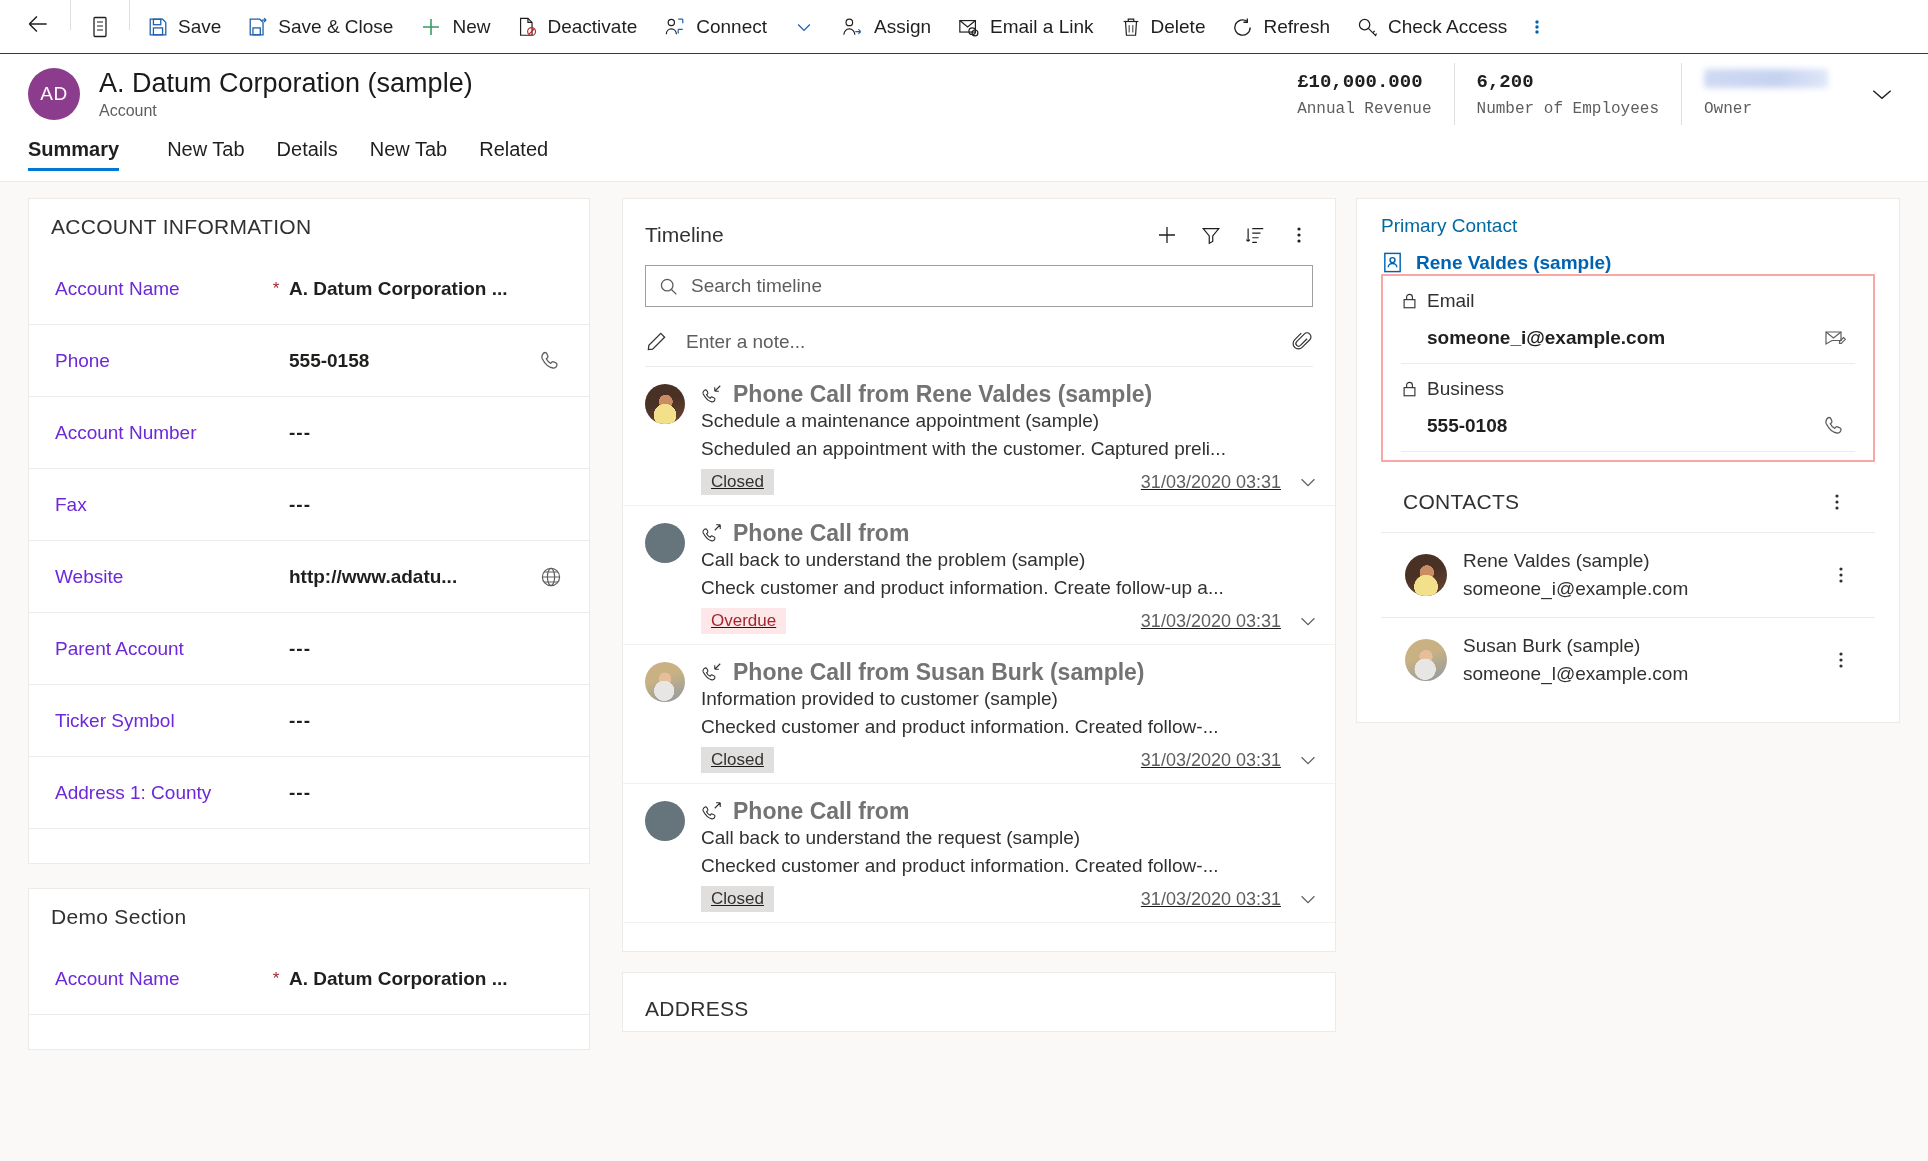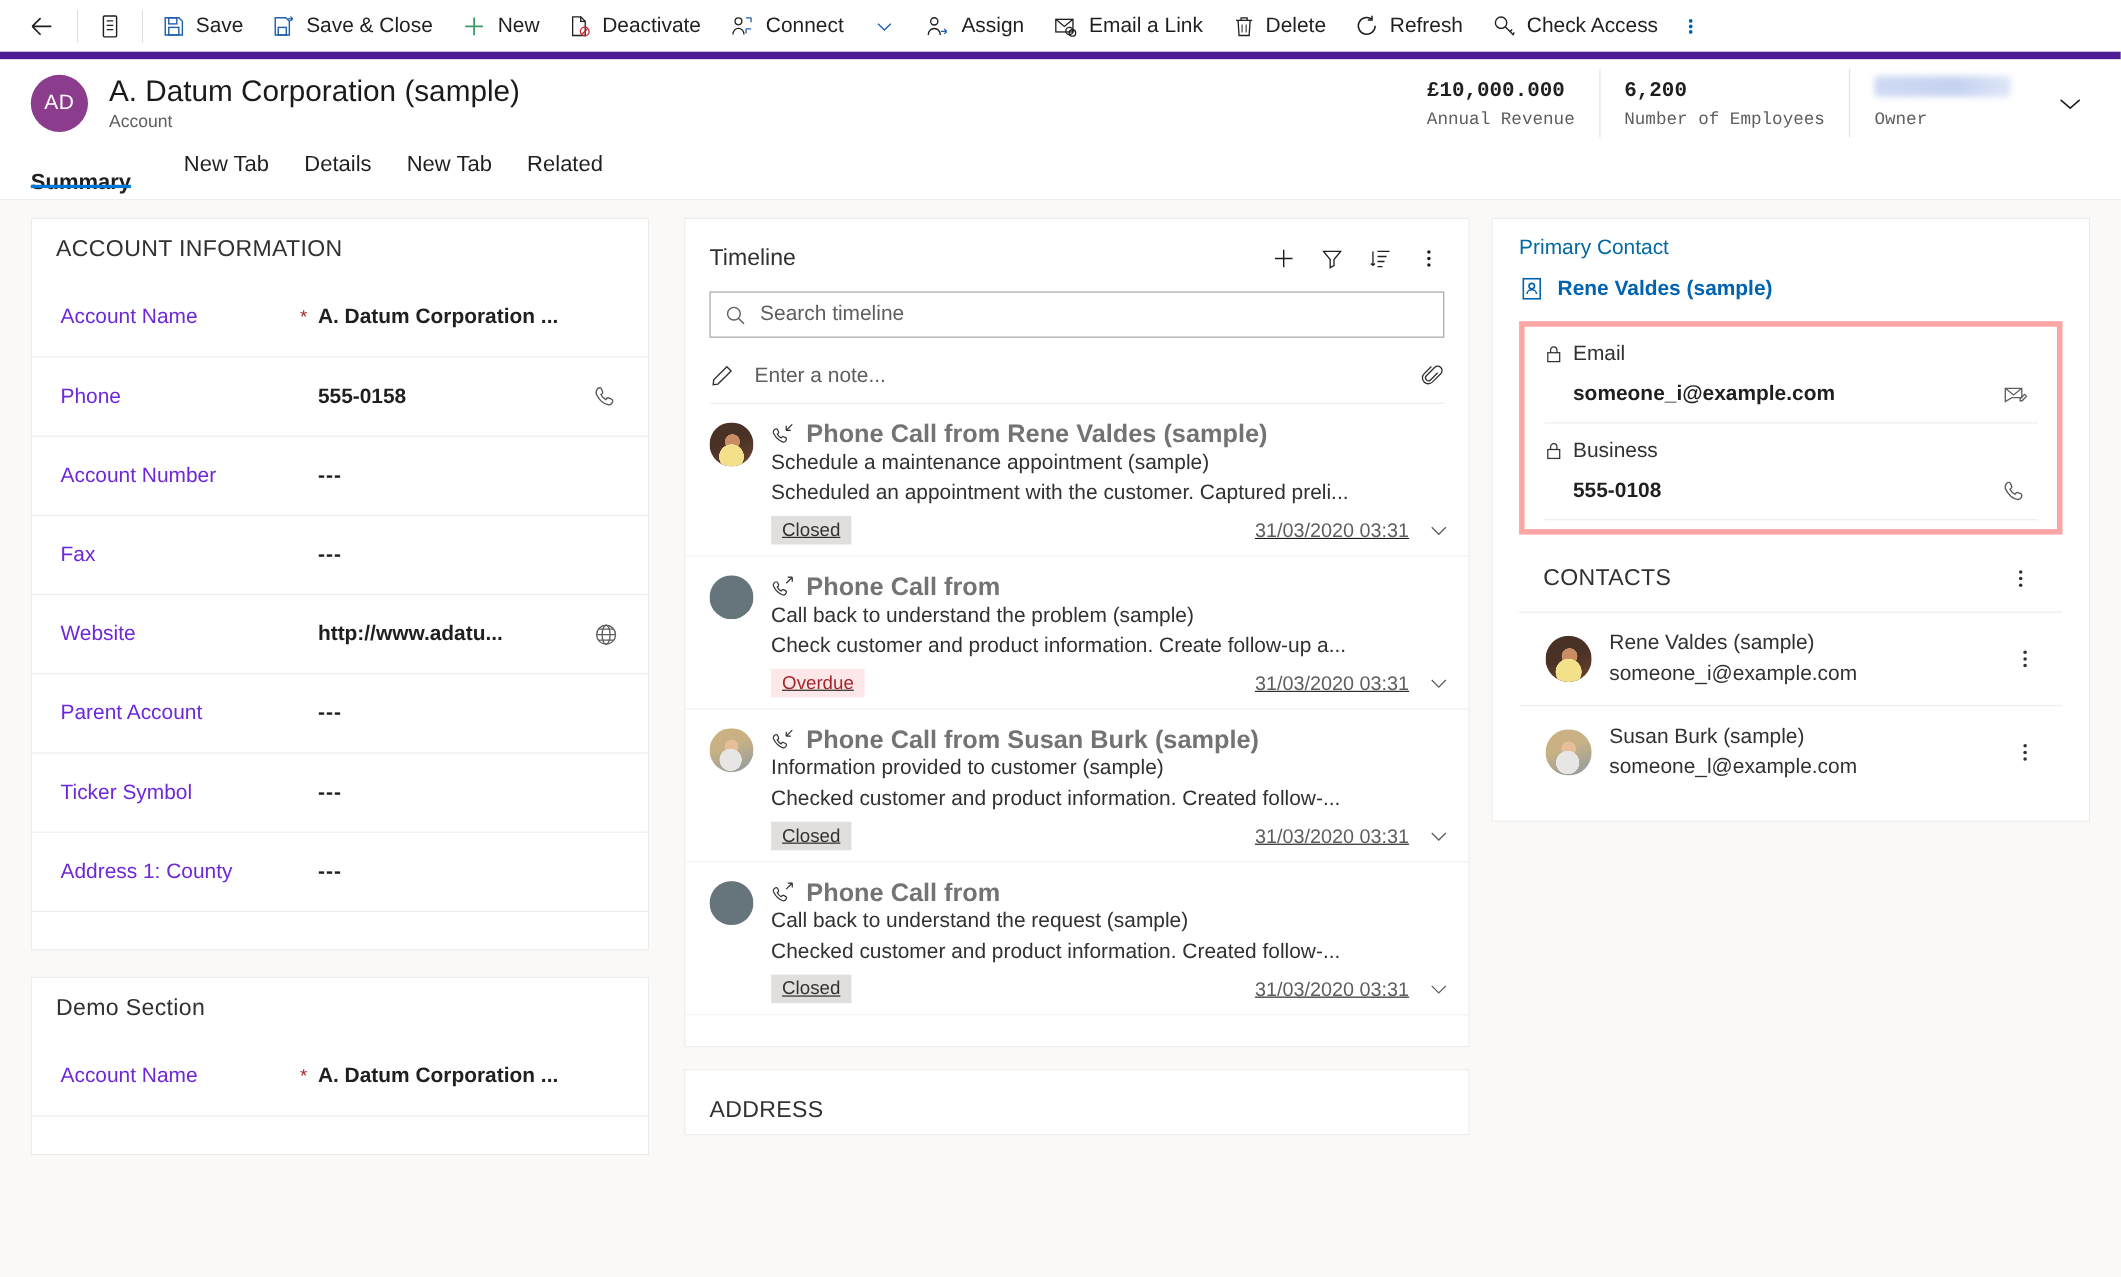--- a/index.html
+++ b/index.html
@@ -8,23 +8,22 @@
     font-family: "Liberation Sans", sans-serif;
     background: #ffffff;
     color: #1b1a19;
     overflow: hidden;
   }
 
   
   .commandbar {
     height: 54px;
     display: flex;
-    align-items: center;
     background: #ffffff;
-    border-bottom: 7px solid #4c1d95;
+    border-bottom: 1px solid #4c1d95;
     padding-left: 14px;
   }
   .cb-btn {
     display: flex; align-items: center;
     gap: 9px;
     height: 54px;
     padding: 0 13px;
     font-size: 19px;
     color: #201f1e;
     cursor: pointer;
@@ -116,21 +115,21 @@
   }
   .tab {
     position: relative;
     display: flex; align-items: flex-start;
     padding: 0 16px;
     font-size: 20px;
     color: #201f1e;
     cursor: pointer;
     line-height: 30px;
   }
-  .tab:first-child { padding-left: 0; margin-right: 16px; align-items: flex-end; }
+  .tab:first-child { padding-left: 0; margin-right: 16px; }
   .tab.active { font-weight: 700; }
   .tab.active::after {
     content: "";
     position: absolute;
     left: 0; right: 16px;
     bottom: 10px;
     height: 3px;
     background: #0078d4;
   }
   .tab:first-child.active::after { left: 0; right: 16px; }
@@ -272,22 +271,21 @@
   
   .pc-card { background:#ffffff; border:1px solid #edebe9; padding: 16px 24px 20px 24px; }
   .pc-label { font-size: 19px; color: #0369a1; }
   .pc-link {
     display: flex; align-items: center; gap: 12px;
     margin-top: 14px;
     font-size: 19px; font-weight: 700; color: #0063b1;
     cursor: pointer;
   }
   .pc-inner {
-    margin-top: 18px;
-    border: 5px solid #fca5a5;
+    border: 2px solid #fca5a5;
     padding: 0 0 8px 0;
   }
   .pc-row { padding: 14px 18px 0 18px; }
   .pc-row-label {
     display: flex; align-items: center; gap: 9px;
     font-size: 19px; color: #323130;
   }
   .pc-row-valwrap {
     display: flex; align-items: center;
     padding: 0 0 0 26px;

